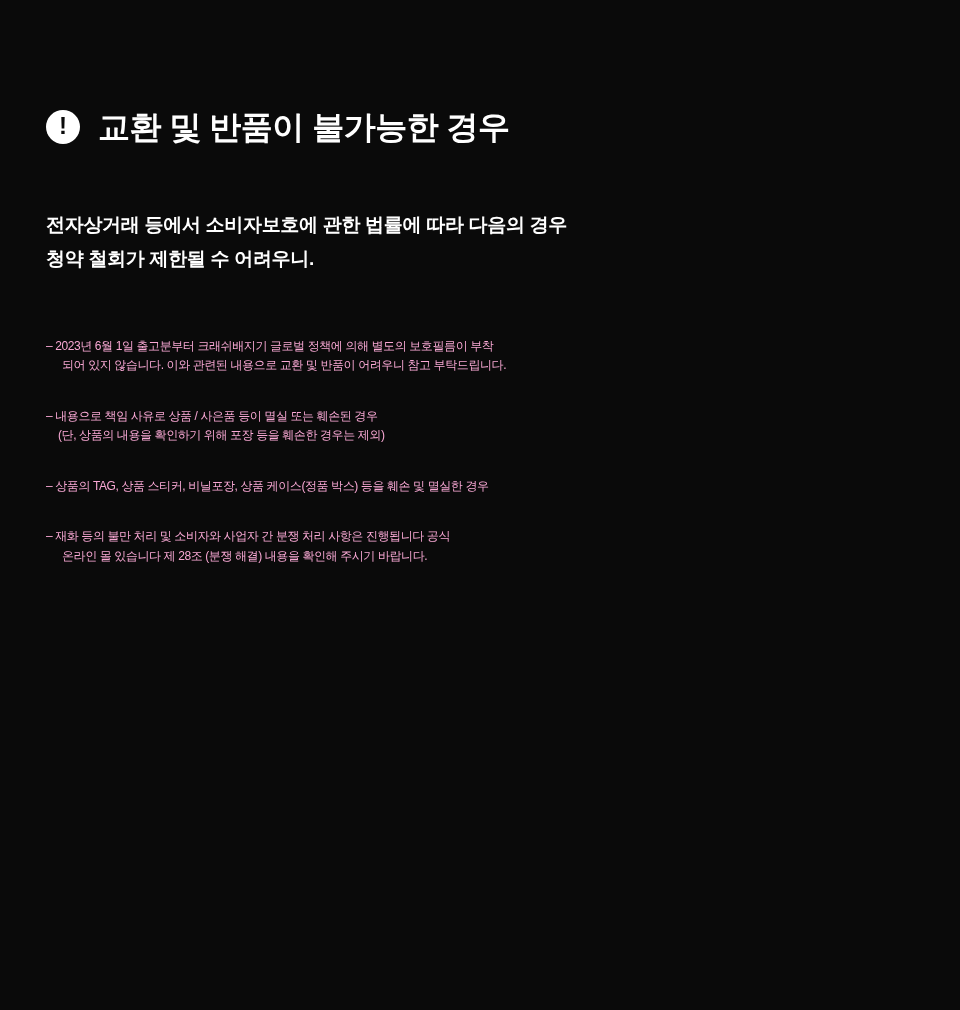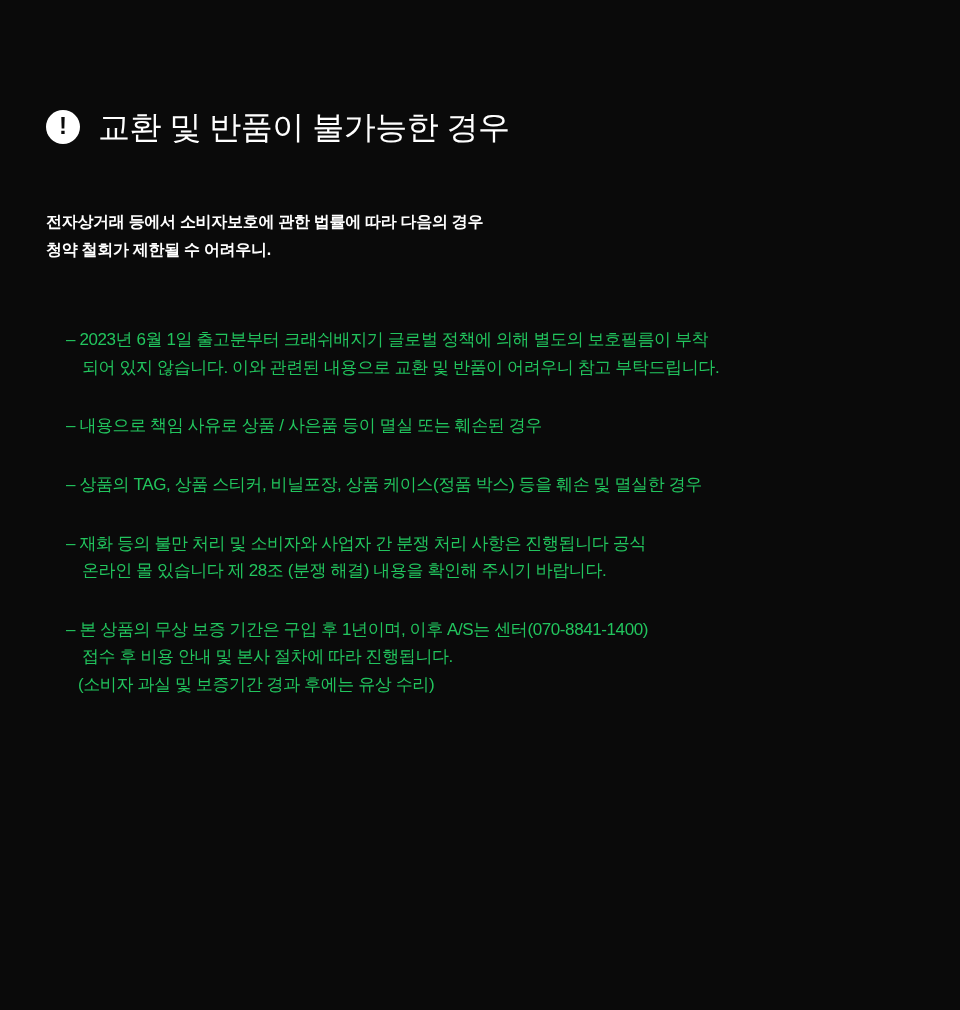--- a/index.html
+++ b/index.html
@@ -39,50 +39,49 @@
     align-items: center;
     justify-content: center;
     font-size: 24px;
     font-weight: bold;
     line-height: 1;
     flex: 0 0 auto;
     padding-bottom: 2px;
   }
   .page-title {
     font-size: 32px;
-    font-weight: normal;
+    font-weight: bold;
     letter-spacing: -0.5px;
     line-height: 1.2;
     margin: 0;
     text-align: right;
   }
 
   
   .lead {
     margin-top: 62px;
-    font-size: 16px;
+    font-size: 19px;
     font-weight: bold;
     line-height: 1.75;
     letter-spacing: -0.3px;
   }
   .lead div { white-space: nowrap; }
 
   
   .bullets {
     margin-top: 62px;
     display: flex;
     flex-direction: column;
     gap: 31px;
   }
   .bullet {
-    font-size: 17px;
+    font-size: 12px;
     line-height: 1.62;
     letter-spacing: -0.4px;
-    color: #22c55e;
-    margin-left: 20px;
+    color: #f9a8d4;
   }
   .bullet .line {
     white-space: nowrap;
   }
   .bullet .line.cont {
     padding-left: 16px;
   }
   .bullet .line.cont2 {
     padding-left: 12px;
   }
@@ -104,32 +103,28 @@
 
   <div class="bullets">
 
     <div class="bullet">
       <div class="line">– 2023년 6월 1일 출고분부터 크래쉬배지기 글로벌 정책에 의해 별도의 보호필름이 부착</div>
       <div class="line cont">되어 있지 않습니다. 이와 관련된 내용으로 교환 및 반품이 어려우니 참고 부탁드립니다.</div>
     </div>
 
     <div class="bullet">
       <div class="line">– 내용으로 책임 사유로 상품 / 사은품 등이 멸실 또는 훼손된 경우</div>
+      <div class="line cont2">(단, 상품의 내용을 확인하기 위해 포장 등을 훼손한 경우는 제외)</div>
     </div>
 
     <div class="bullet">
       <div class="line">– 상품의 TAG, 상품 스티커, 비닐포장, 상품 케이스(정품 박스) 등을 훼손 및 멸실한 경우</div>
     </div>
 
 
     <div class="bullet">
       <div class="line">– 재화 등의 불만 처리 및 소비자와 사업자 간 분쟁 처리 사항은 진행됩니다 공식</div>
       <div class="line cont">온라인 몰 있습니다 제 28조 (분쟁 해결) 내용을 확인해 주시기 바랍니다.</div>
     </div>
 
-    <div class="bullet">
-      <div class="line">– 본 상품의 무상 보증 기간은 구입 후 1년이며, 이후 A/S는 센터(070-8841-1400)</div>
-      <div class="line cont">접수 후 비용 안내 및 본사 절차에 따라 진행됩니다.</div>
-      <div class="line cont2">(소비자 과실 및 보증기간 경과 후에는 유상 수리)</div>
-    </div>
 
   </div>
 </div>
 
 </body></html>

